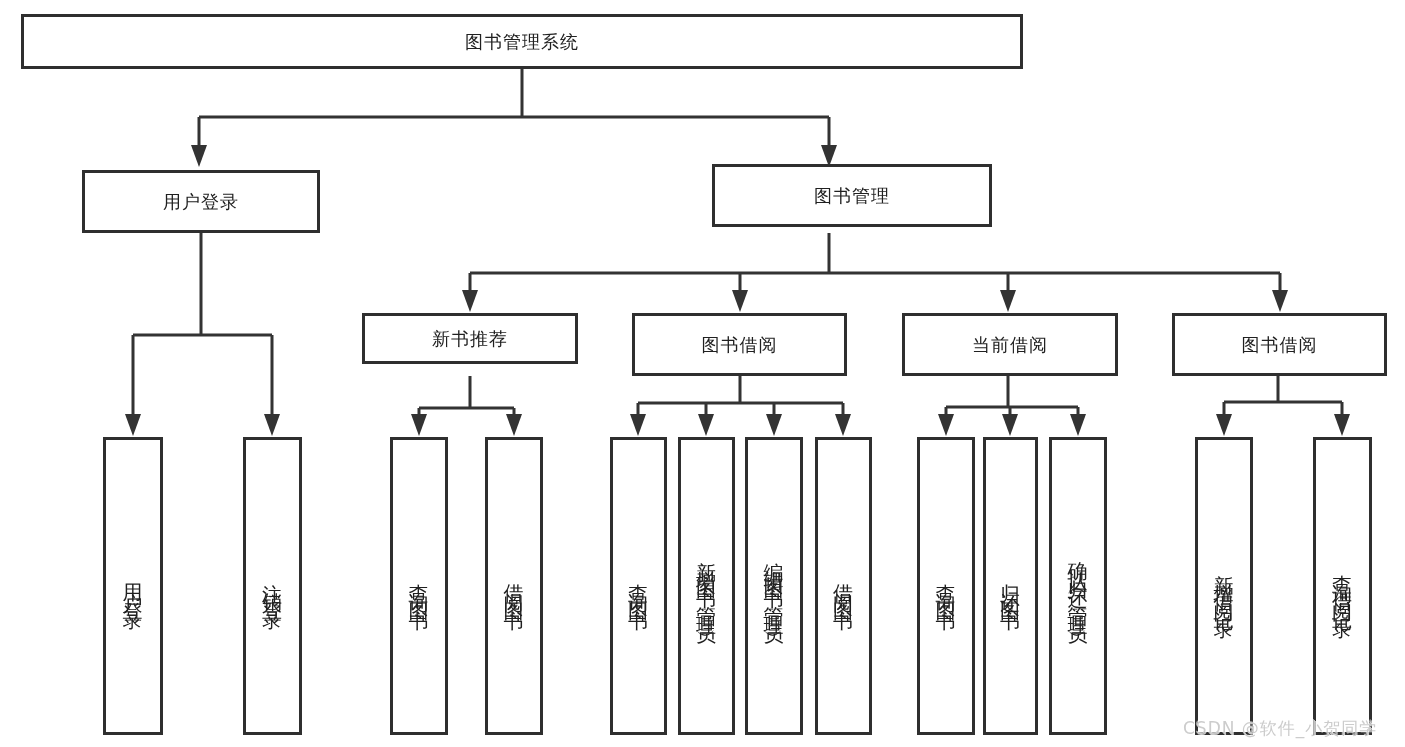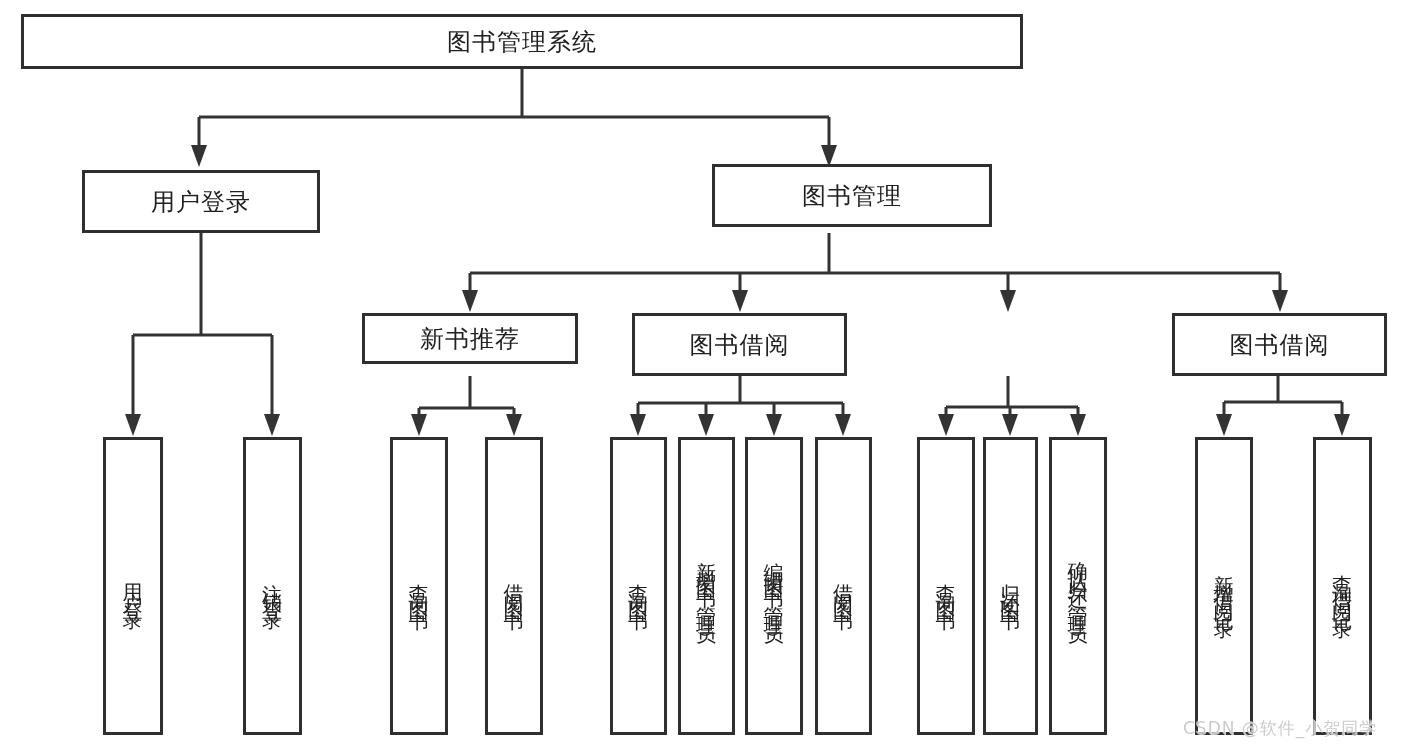--- a/index.html
+++ b/index.html
@@ -14,21 +14,21 @@
   svg.wires{position:absolute;left:0;top:0;z-index:0;}
   .node{
     position:absolute;
     box-sizing:border-box;
     background:#ffffff;
     border:3px solid #2f2f2f;
     display:flex;
     align-items:center;
     justify-content:center;
     z-index:1;
-    font-size:24px;
+    font-size:18px;
     letter-spacing:1px;
     text-align:center;
     line-height:1;
   }
   .vnode{
     writing-mode:vertical-rl;
     letter-spacing:9px;
     font-size:20px;
     padding:6px 0;
   }
@@ -112,20 +112,21 @@
     </g>
   </svg>
 
   <div class="node" style="left:21px;top:14px;width:1002px;height:55px;">图书管理系统</div>
 
   <div class="node" style="left:82px;top:170px;width:238px;height:63px;">用户登录</div>
   <div class="node" style="left:712px;top:164px;width:280px;height:63px;">图书管理</div>
 
   <div class="node" style="left:362px;top:313px;width:216px;height:51px;">新书推荐</div>
   <div class="node" style="left:632px;top:313px;width:215px;height:63px;">图书借阅</div>
+  <div class="node" style="left:902px;top:313px;width:216px;height:63px;">当前借阅</div>
   <div class="node" style="left:1172px;top:313px;width:215px;height:63px;">图书借阅</div>
 
   <div class="node vnode" style="left:103px;top:437px;width:60px;height:298px;">用户登录</div>
   <div class="node vnode" style="left:243px;top:437px;width:59px;height:298px;">注销登录</div>
 
   <div class="node vnode" style="left:390px;top:437px;width:58px;height:298px;">查询图书</div>
   <div class="node vnode" style="left:485px;top:437px;width:58px;height:298px;">借阅图书</div>
 
   <div class="node vnode" style="left:610px;top:437px;width:57px;height:298px;">查询图书</div>
   <div class="node vnode" style="left:678px;top:437px;width:57px;height:298px;">新增图书（管理员）</div>

